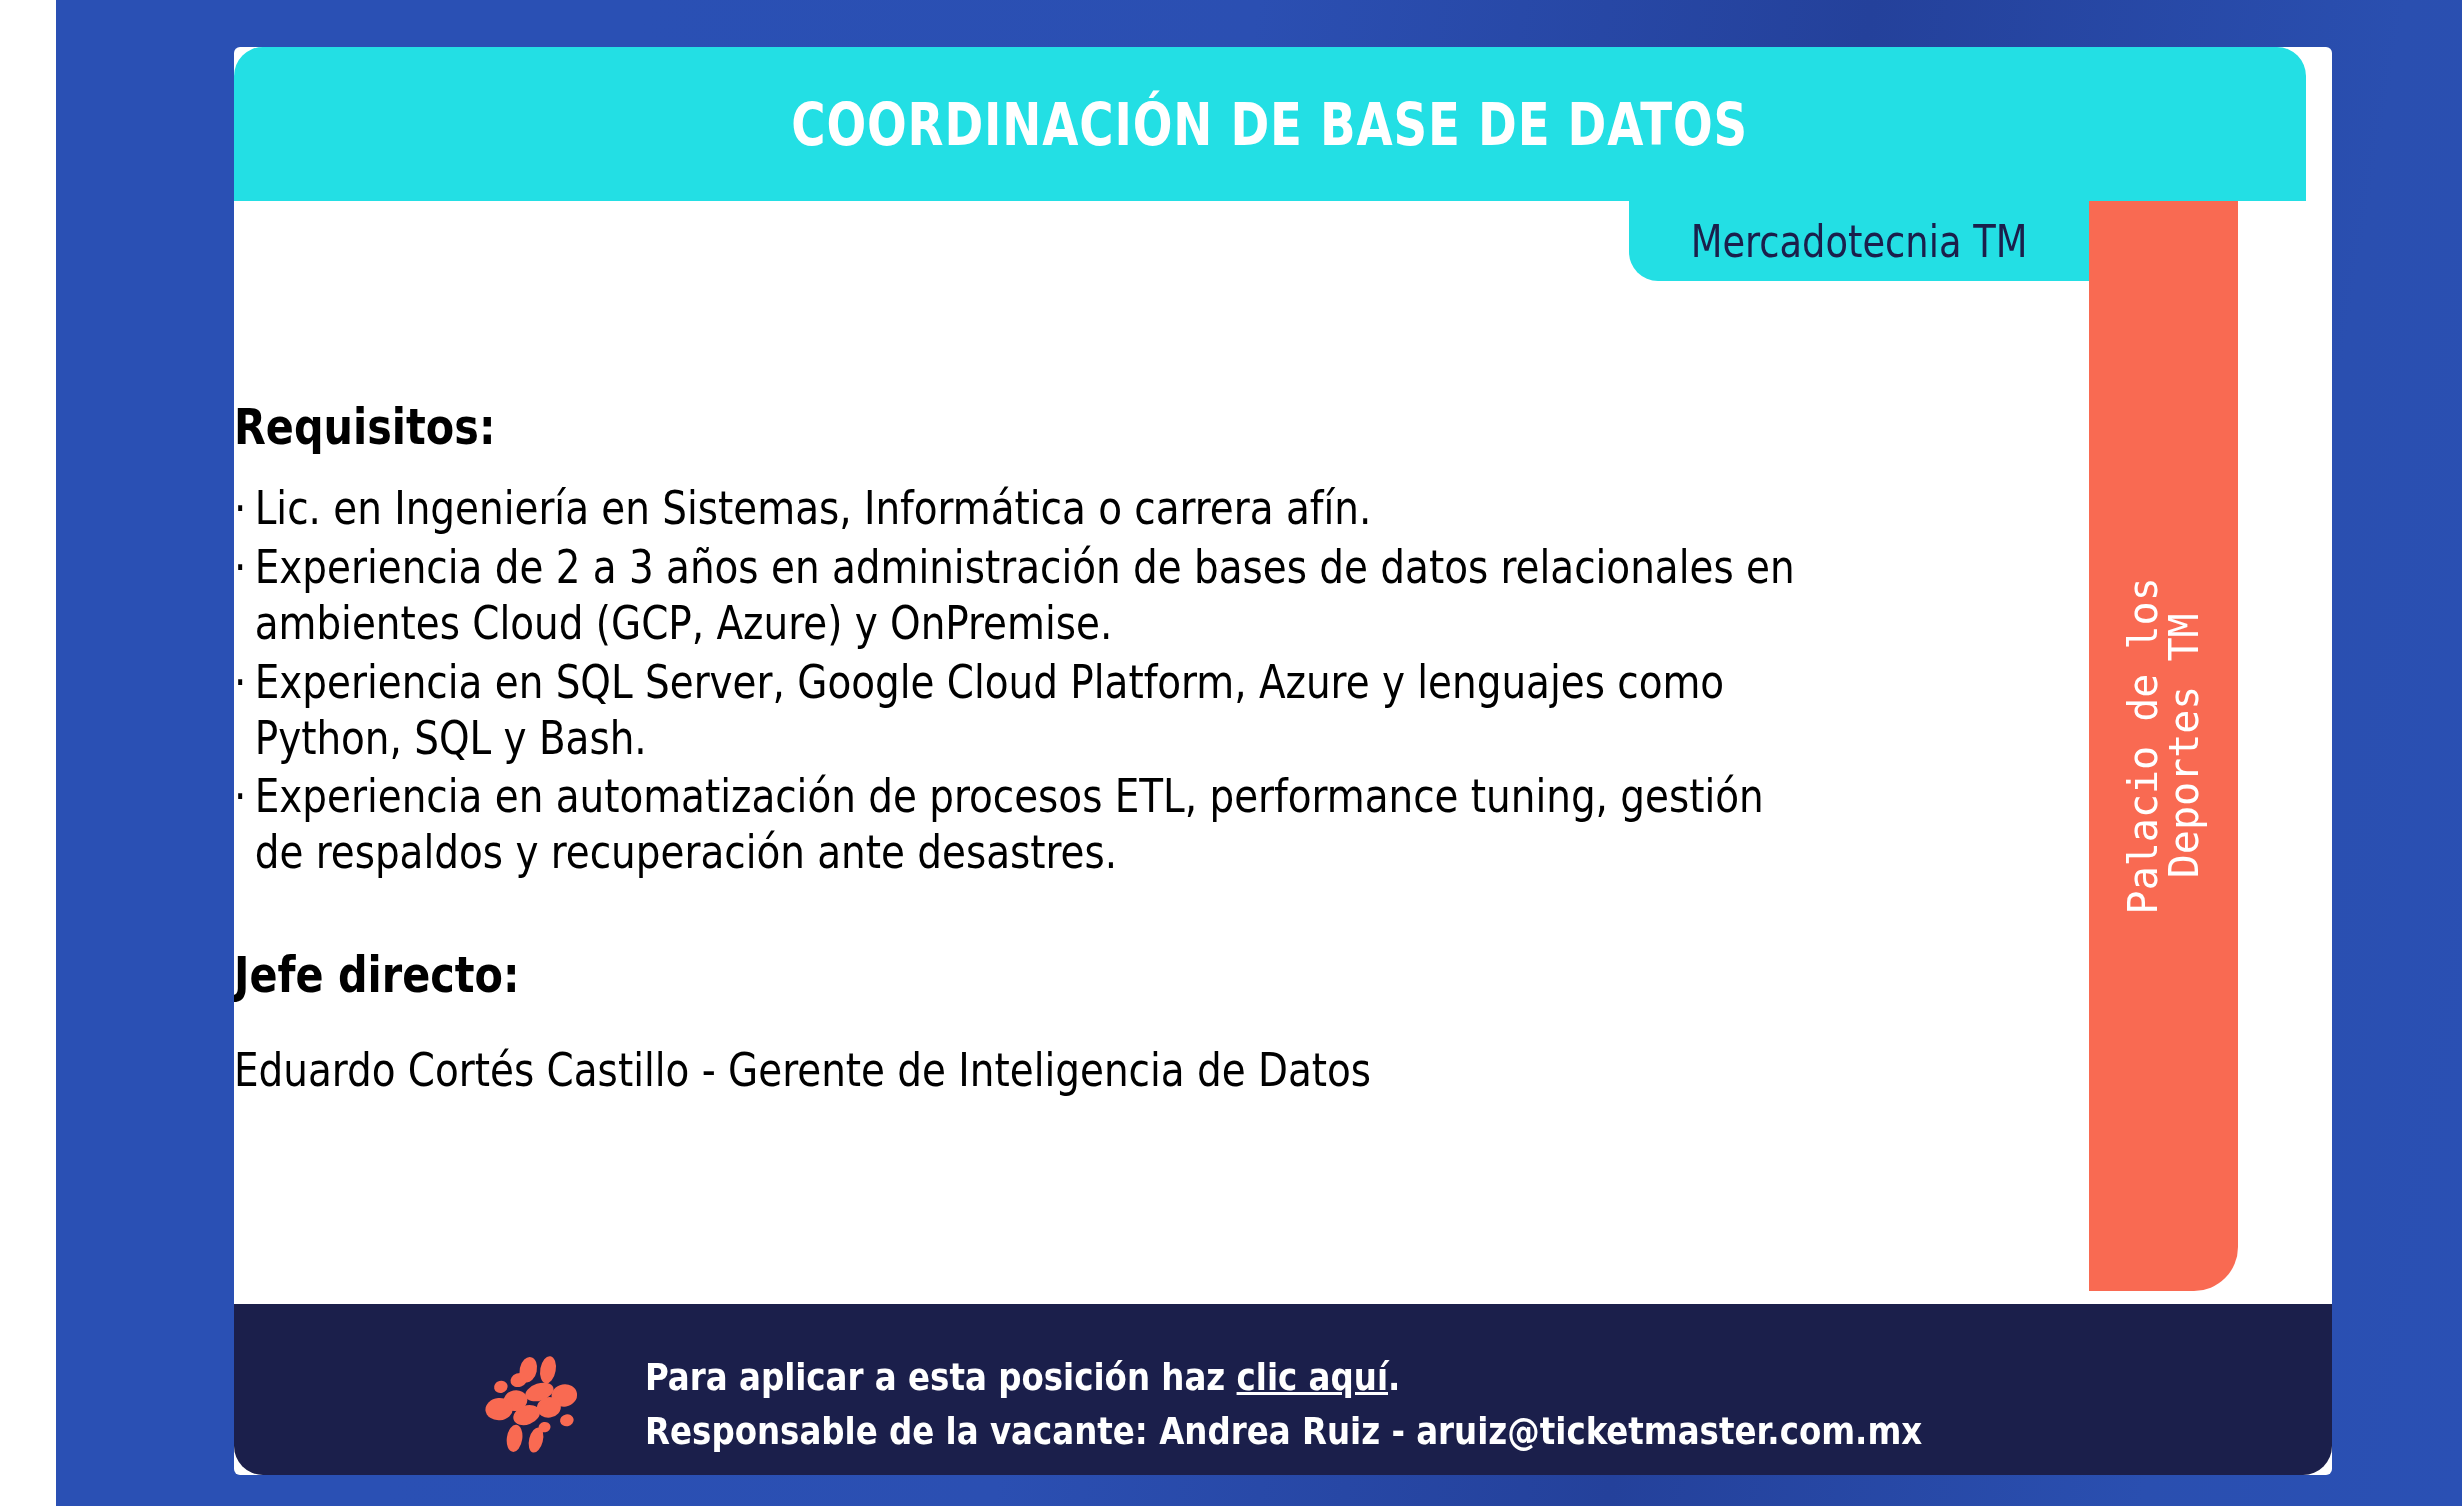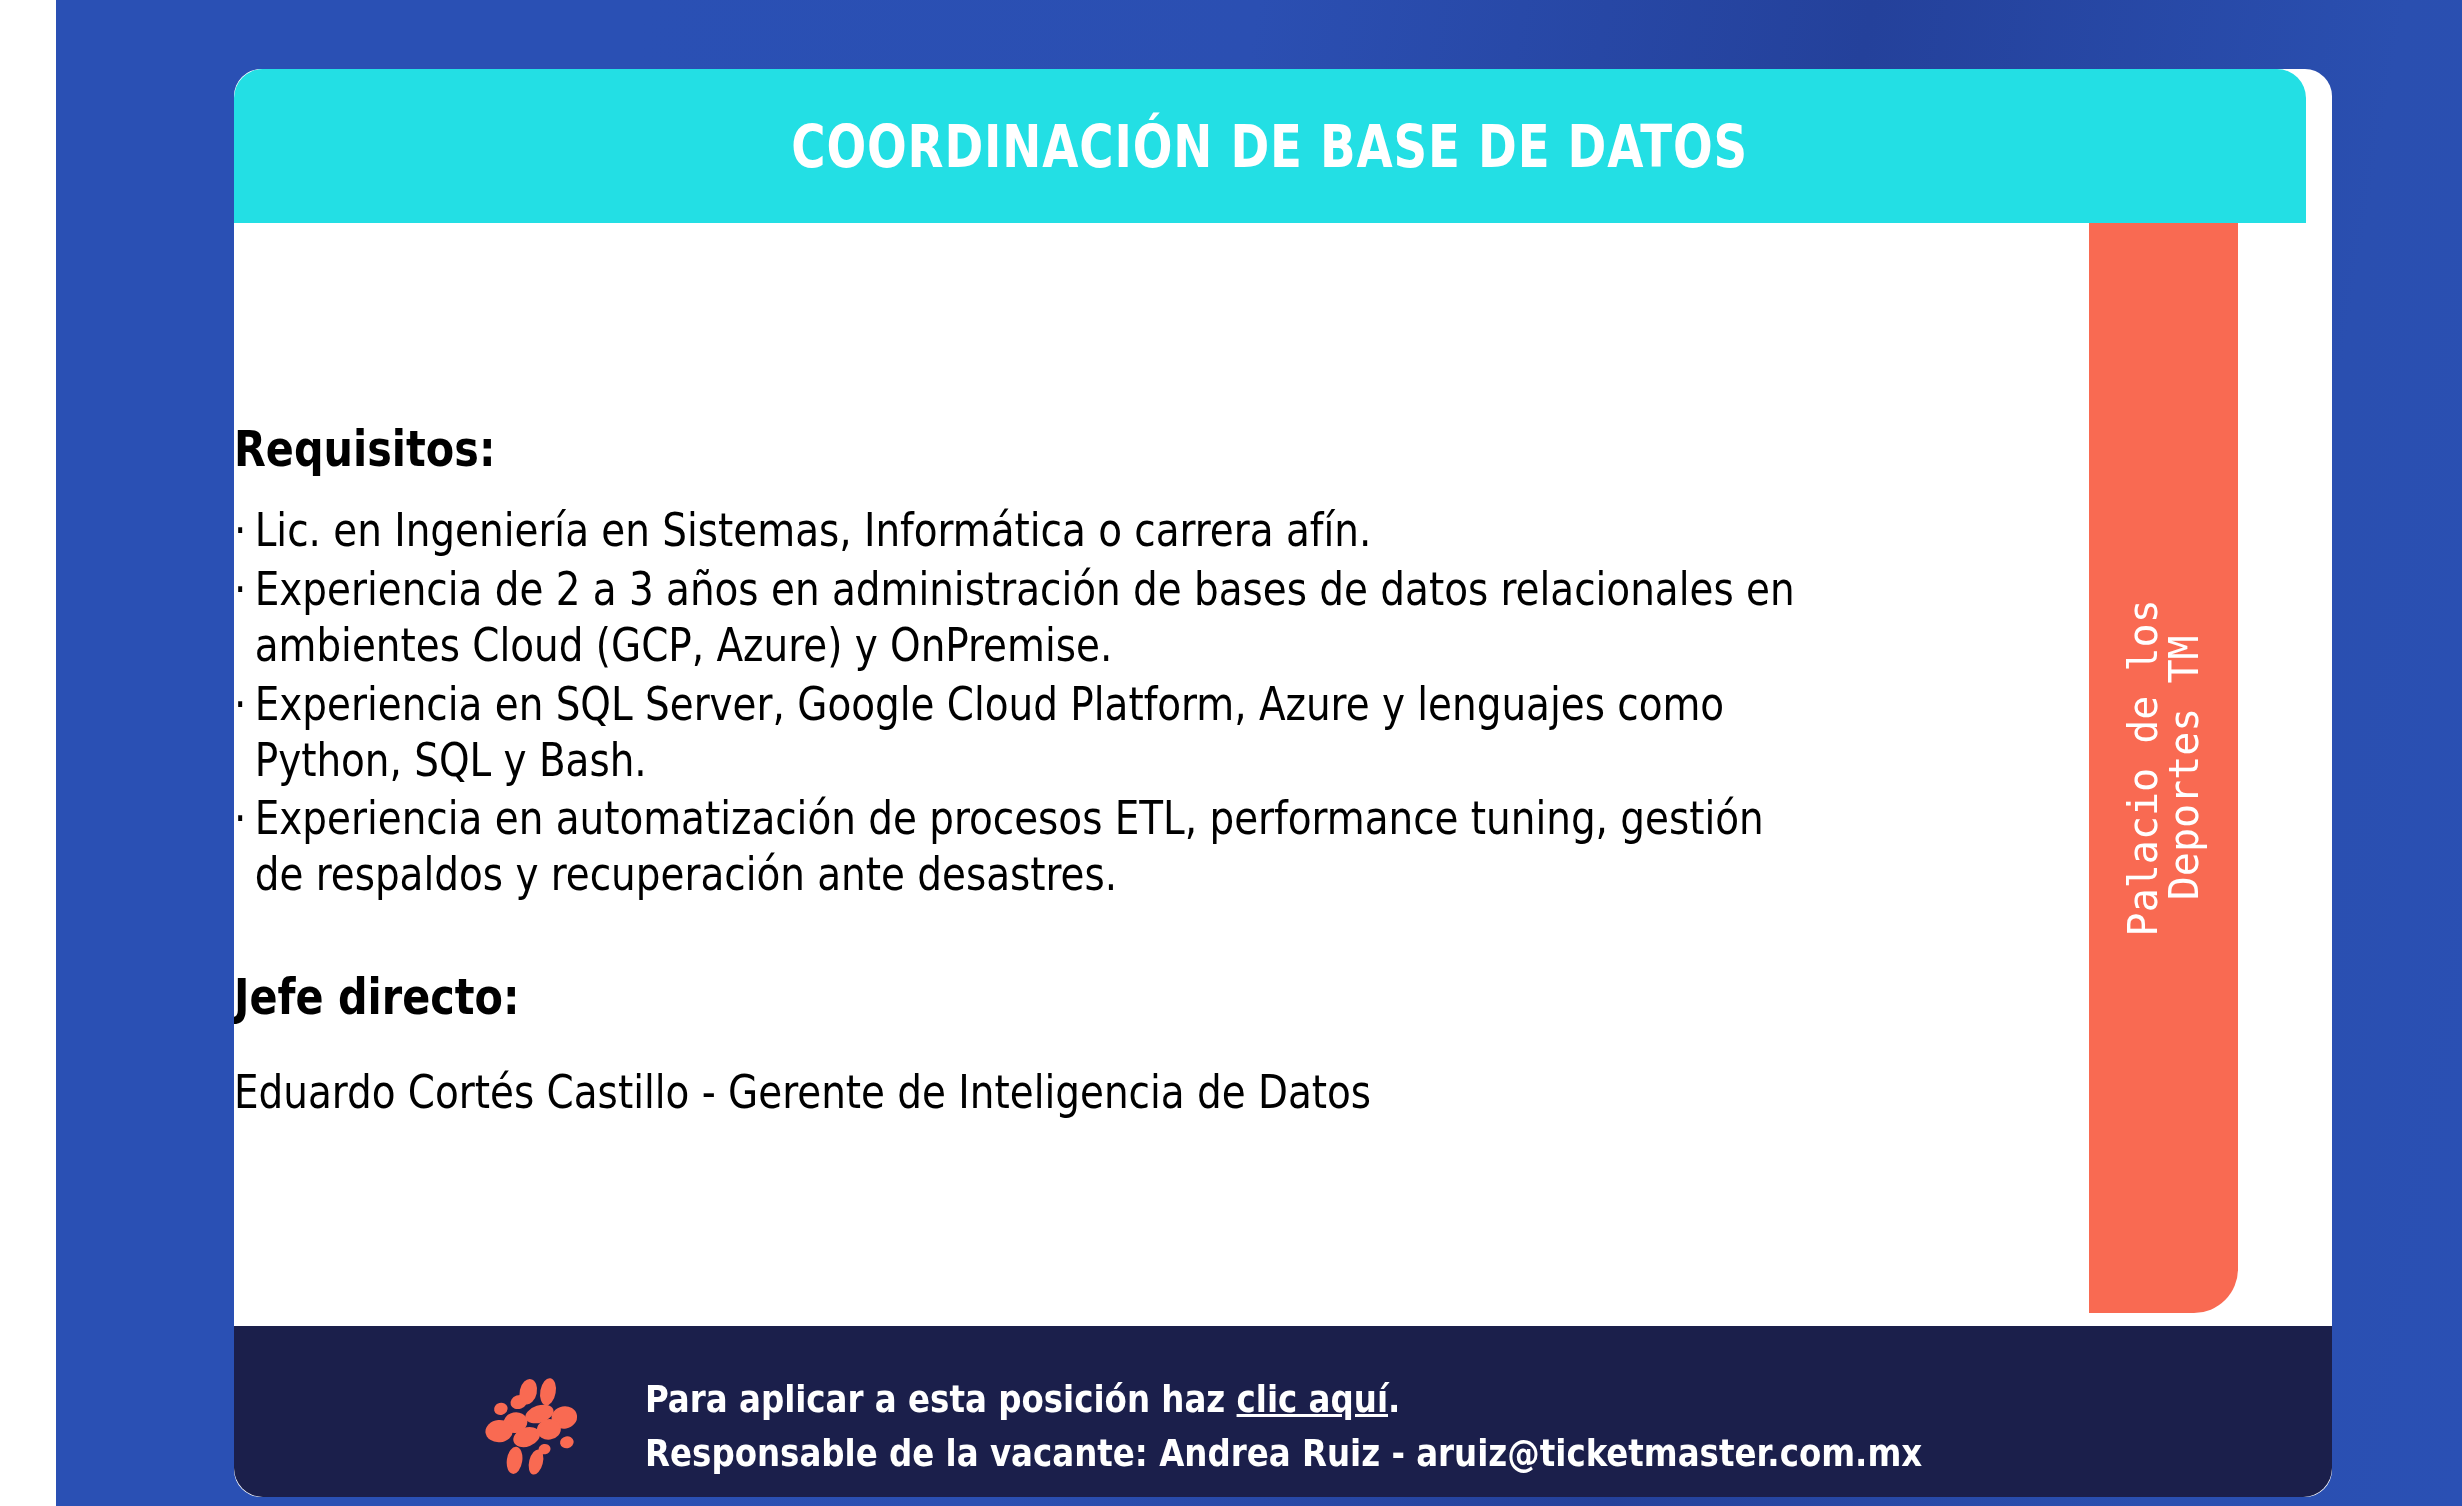--- a/index.html
+++ b/index.html
@@ -25,23 +25,22 @@
   }
 
   
   #card {
     position: absolute;
     left: 178px;
     top: 47px;
     width: 2098px;
     height: 1428px;
     background: #ffffff;
-    border-radius: 27px;
+    border-radius: 6px;
     overflow: hidden;
-    margin-top: 22px;
   }
 
   
   #header-band {
     position: absolute;
     left: 0px;
     top: 0px;
     width: 2072px;
     height: 154px;
     background: #23dfe4;
@@ -216,20 +215,23 @@
 
     <div id="venue-panel">
       <div id="venue-text-wrap">
         <div id="venue-text">
           <span class="vline">Palacio de los</span>
           <span class="vline">Deportes TM</span>
         </div>
       </div>
     </div>
 
+    <div id="dept-badge">
+      <span id="dept-badge-label">Mercadotecnia TM</span>
+    </div>
 
     <div id="body-content">
 
       <div id="requisitos-heading" class="section-heading">Requisitos:</div>
 
       <ul id="req-list">
         <li>
           <span class="bullet-dot">·</span>
           <span>Lic. en Ingeniería en Sistemas, Informática o carrera afín.</span>
         </li>

